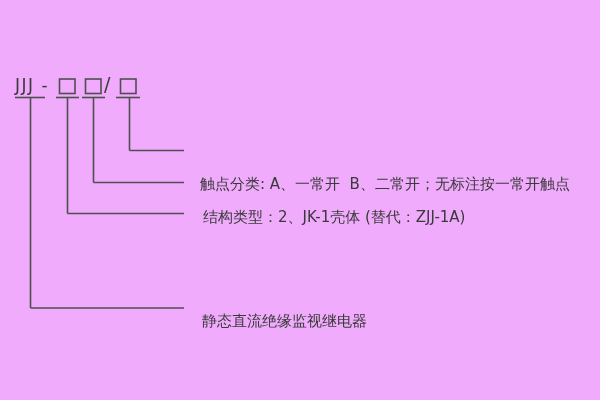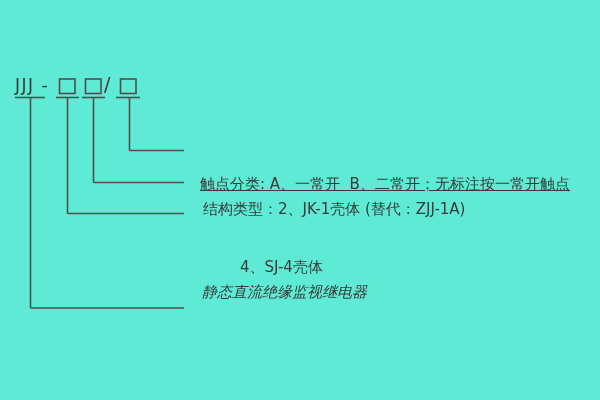--- a/index.html
+++ b/index.html
@@ -5,21 +5,21 @@
   html, body {
     margin: 0;
     padding: 0;
     background: #ffffff;
     font-family: "DejaVu Sans", "Liberation Sans", sans-serif;
   }
   .canvas {
     position: relative;
     width: 600px;
     height: 400px;
-    background: #5eead4;
+    background: #f0abfc;
     overflow: hidden;
   }
   .lines-svg {
     position: absolute;
     left: 0;
     top: 0;
     width: 600px;
     height: 400px;
   }
   .txt {
@@ -38,25 +38,25 @@
     color: #3a3a3a;
   }
   .model-slash {
     left: 104px;
     top: 74px;
     font-size: 19px;
     line-height: 20px;
     color: #3a3a3a;
   }
   .row-voltage   { left: 204px; top: 141px; }
-  .row-contact   { left: 200px; top: 175px; text-decoration: underline; }
-  .row-struct1   { left: 203px; top: 200px; }
+  .row-contact   { left: 200px; top: 175px; }
+  .row-struct1   { left: 203px; top: 208px; }
   .row-struct2   { left: 240px; top: 234px; }
   .row-struct3   { left: 240px; top: 258px; }
-  .row-product   { left: 202px; top: 283px; font-style: italic; }
+  .row-product   { left: 202px; top: 312px; }
 </style>
 </head>
 <body>
 
 <div class="canvas">
 
   <svg class="lines-svg" viewBox="0 0 600 400" xmlns="http://www.w3.org/2000/svg">
     <g stroke="#4f4f4f" stroke-width="1.6" fill="none">
 
       <rect x="59.5" y="79" width="15.5" height="14.5"></rect>
@@ -83,17 +83,16 @@
   <div class="txt model-prefix">JJJ -</div>
 
   <div class="txt model-slash">/</div>
 
 
   <div class="txt row-contact">触点分类: A、一常开  B、二常开；无标注按一常开触点</div>
 
   <div class="txt row-struct1">结构类型：2、JK-1壳体 (替代：ZJJ-1A)</div>
 
 
-  <div class="txt row-struct3">4、SJ-4壳体</div>
 
   <div class="txt row-product">静态直流绝缘监视继电器</div>
 
 </div>
 
 </body></html>

